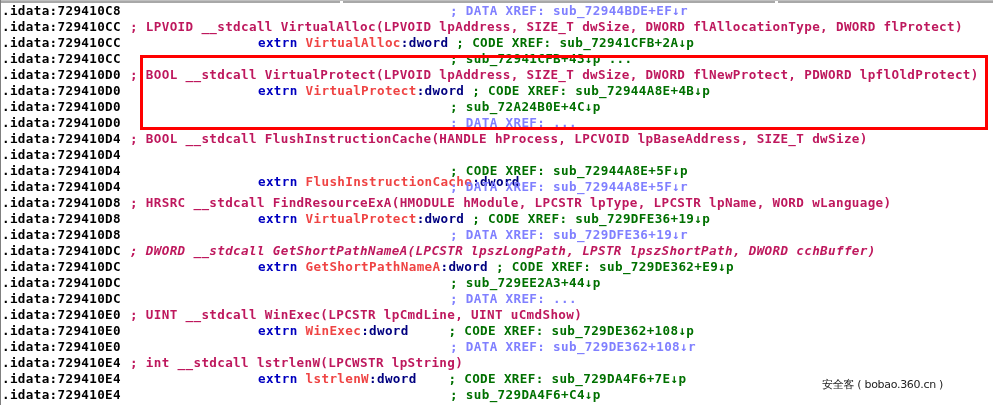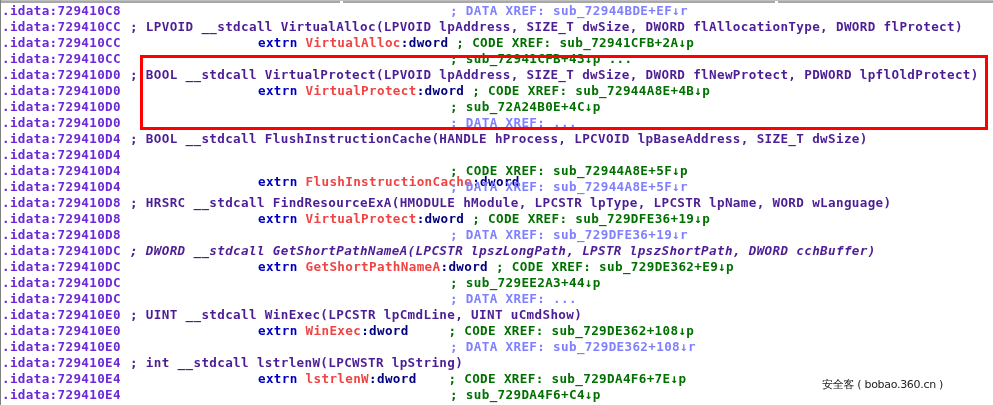--- a/index.html
+++ b/index.html
@@ -5,22 +5,22 @@
   html, body { margin: 0; padding: 0; background: #ffffff; }
   body { width: 993px; height: 405px; overflow: hidden; position: relative; }
   .topstrip { position: absolute; left: 0; top: 0; width: 993px; height: 3px; background: #ffffff; border-top: 1px solid #c0c0c0; }
   .topstrip .seg { position: absolute; top: 0; height: 2px; background: #a8a8a8; }
   .leftedge { position: absolute; left: 0; top: 0; width: 1px; height: 405px; background: #808080; }
   .listing { position: absolute; left: 2px; top: 3px; }
   .line { position: relative; height: 16px; line-height: 16px; white-space: pre;
           font-family: "DejaVu Sans Mono", "Liberation Mono", monospace; font-weight: bold;
           font-size: 12.6px; letter-spacing: 0.35px; }
   .seg-text { position: absolute; top: 0; }
-  .addr { color: #6d28d9; left: 0; }
-  .proto { color: #4c1d95; }
+  .addr { color: #000000; left: 0; }
+  .proto { color: #be185d; }
   .kw { color: #0000c0; }
   .name { color: #ef4444; }
   .plain { color: #000080; }
   .code { color: #007000; }
   .data { color: #8080ff; }
   .arrow { display: inline-block; }
   .redbox { position: absolute; left: 140px; top: 55px; width: 842px; height: 69px; border: 3px solid #ff0000; pointer-events: none; }
   .watermark { position: absolute; left: 822px; top: 377px; font-family: "DejaVu Sans", sans-serif; font-size: 11px; color: #222; letter-spacing: -0.3px; }
 </style>
 </head>

